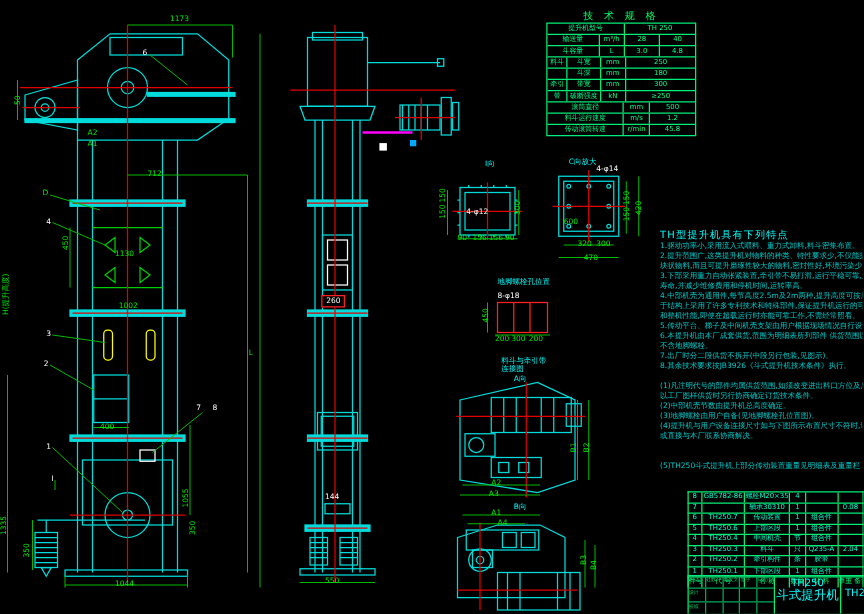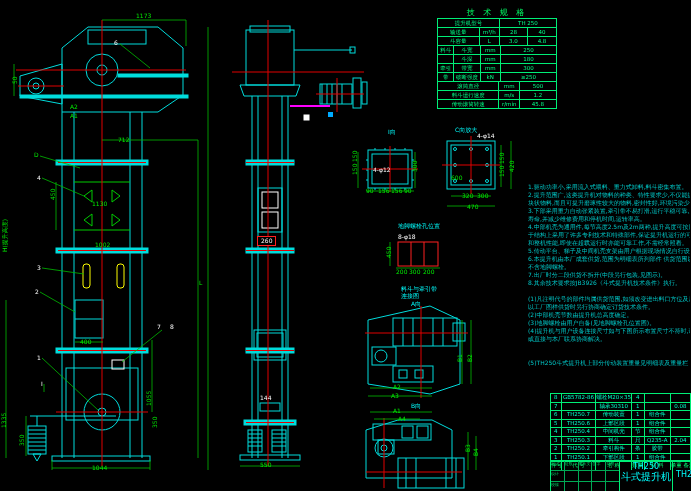--- a/index.html
+++ b/index.html
@@ -367,20 +367,21 @@
         </div>
         <div class="row">
           <span class="cell" style="width: 62px;">传动滚筒转速</span>
           <span class="cell" style="width: 20px;">r/min</span>
           <span class="cell" style="width: 37px;">45.8</span>
         </div>
       </div>
   </div>
 
   <div id="notes">
+    <div class="nt">TH型提升机具有下列特点</div>
     <div id="note-lines">
         <div class="nl">1.驱动功率小,采用流入式喂料、重力式卸料,料斗密集布置。</div>
         <div class="nl">2.提升范围广,这类提升机对物料的种类、特性要求少,不仅能提升一般粉状、小</div>
         <div class="nl">  块状物料,而且可提升磨琢性较大的物料,密封性好,环境污染少。</div>
         <div class="nl">3.下部采用重力自动张紧装置,牵引带不易打滑,运行平稳可靠,大大延长了使用</div>
         <div class="nl">  寿命,并减少维修费用和停机时间,运转率高。</div>
         <div class="nl">4.中部机壳为通用件,每节高度2.5m及2m两种,提升高度可按用户需要选取,由</div>
         <div class="nl">  于结构上采用了许多专利技术和特殊部件,保证提升机运行的可靠性、工作寿命</div>
         <div class="nl">  和整机性能,即使在超载运行时亦能可靠工作,不需经常照看。</div>
         <div class="nl">5.传动平台、梯子及中间机壳支架由用户根据现场情况自行设计制造。</div>

